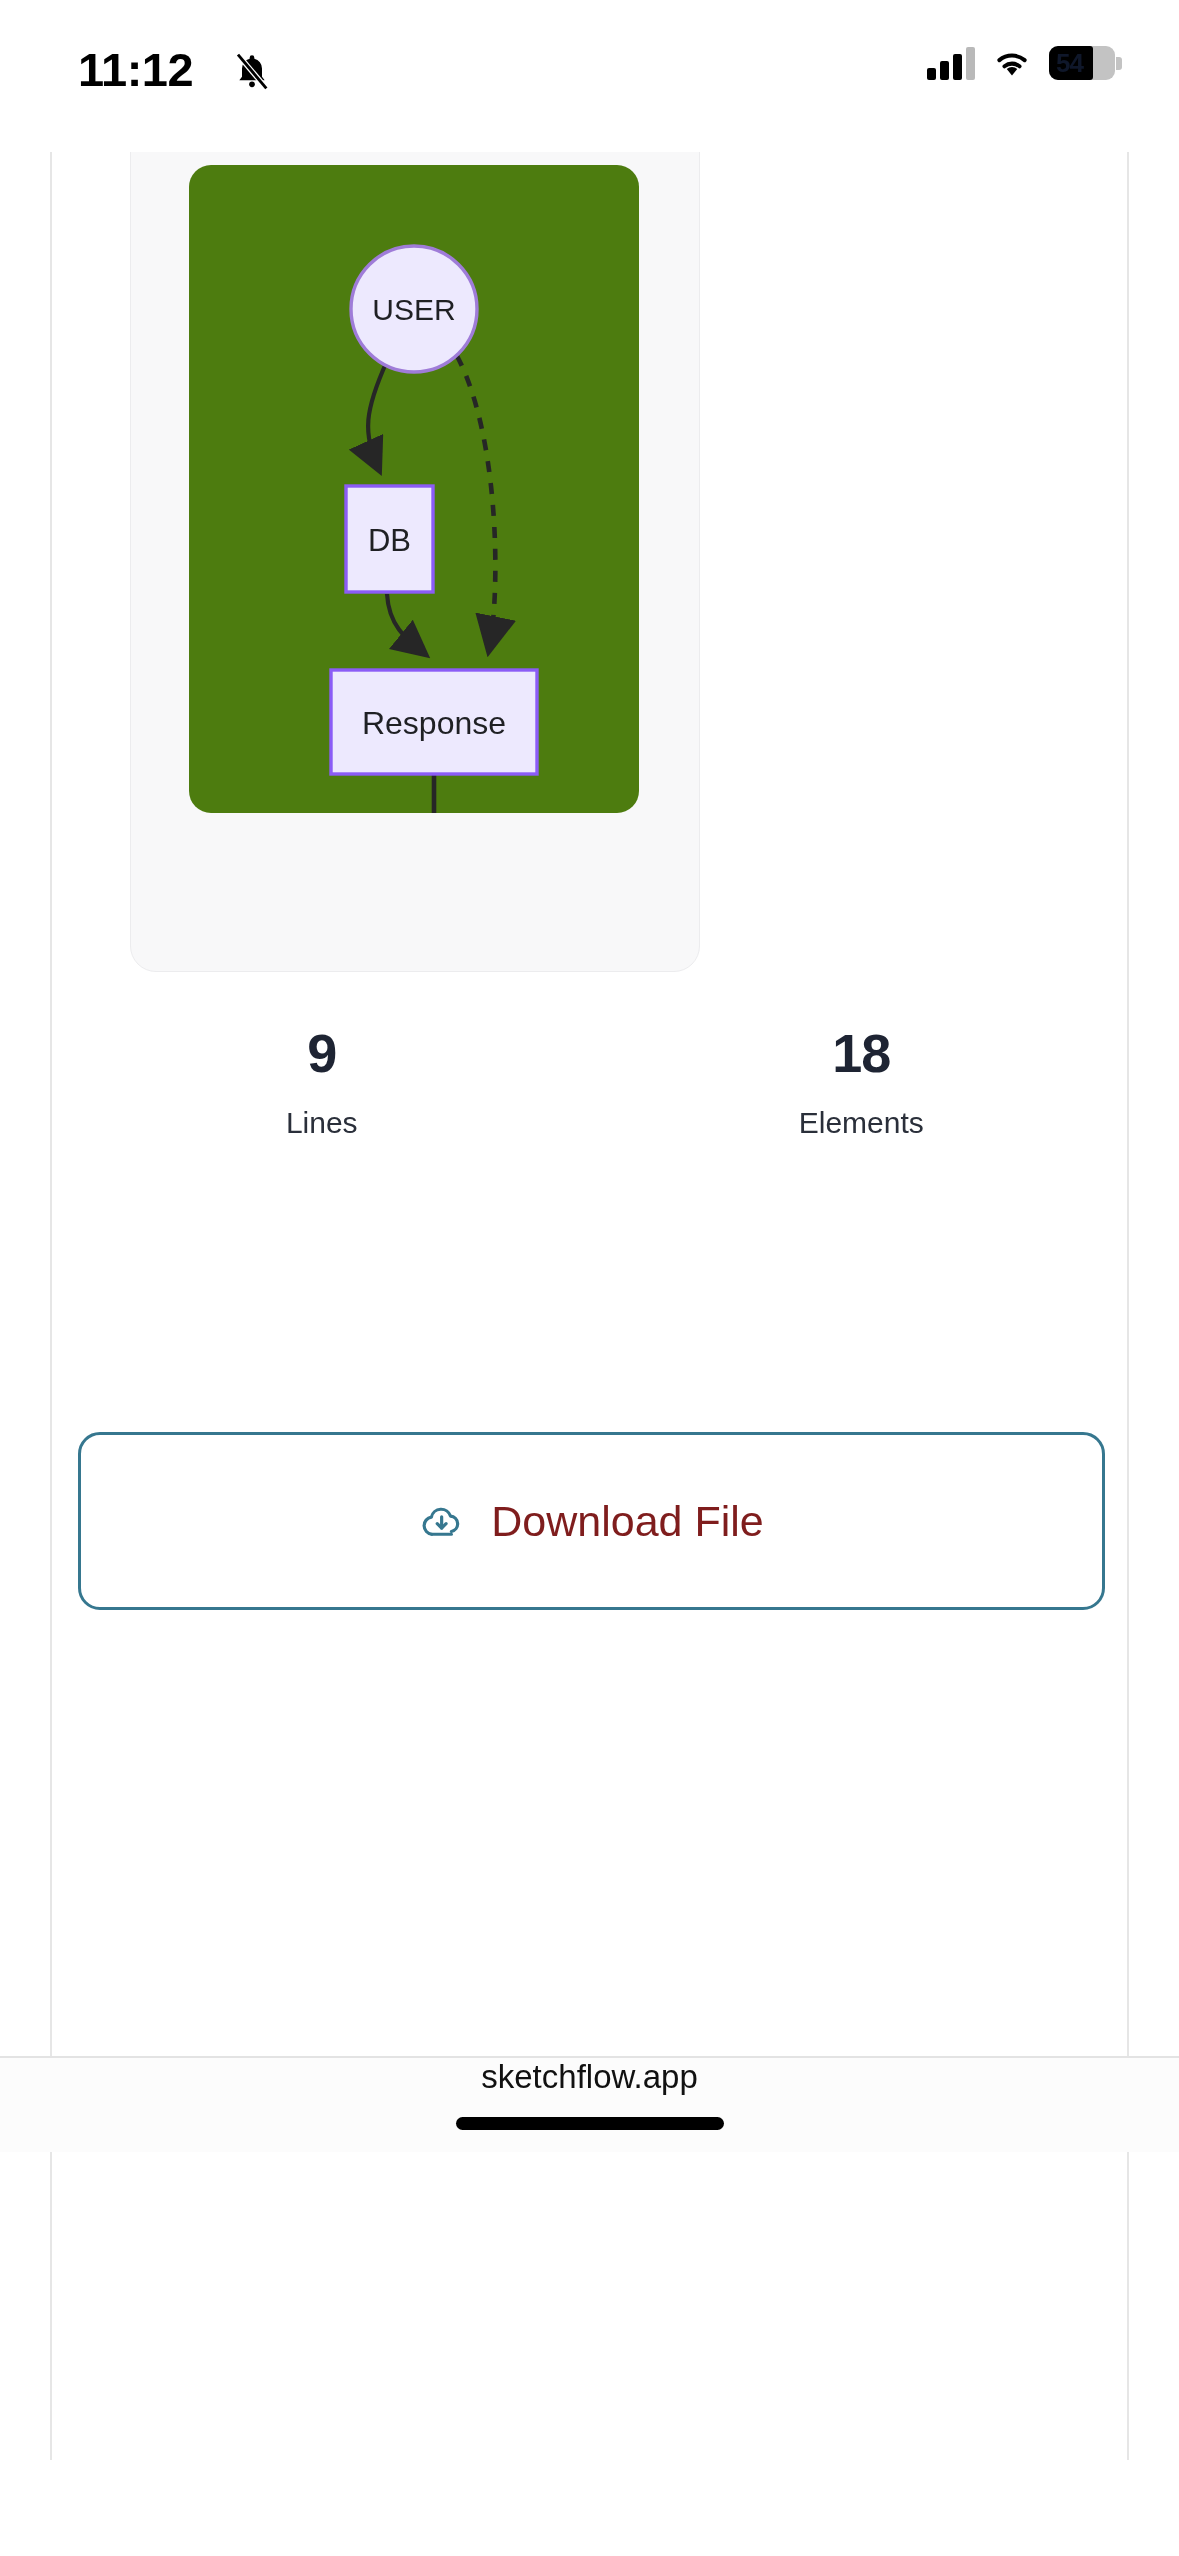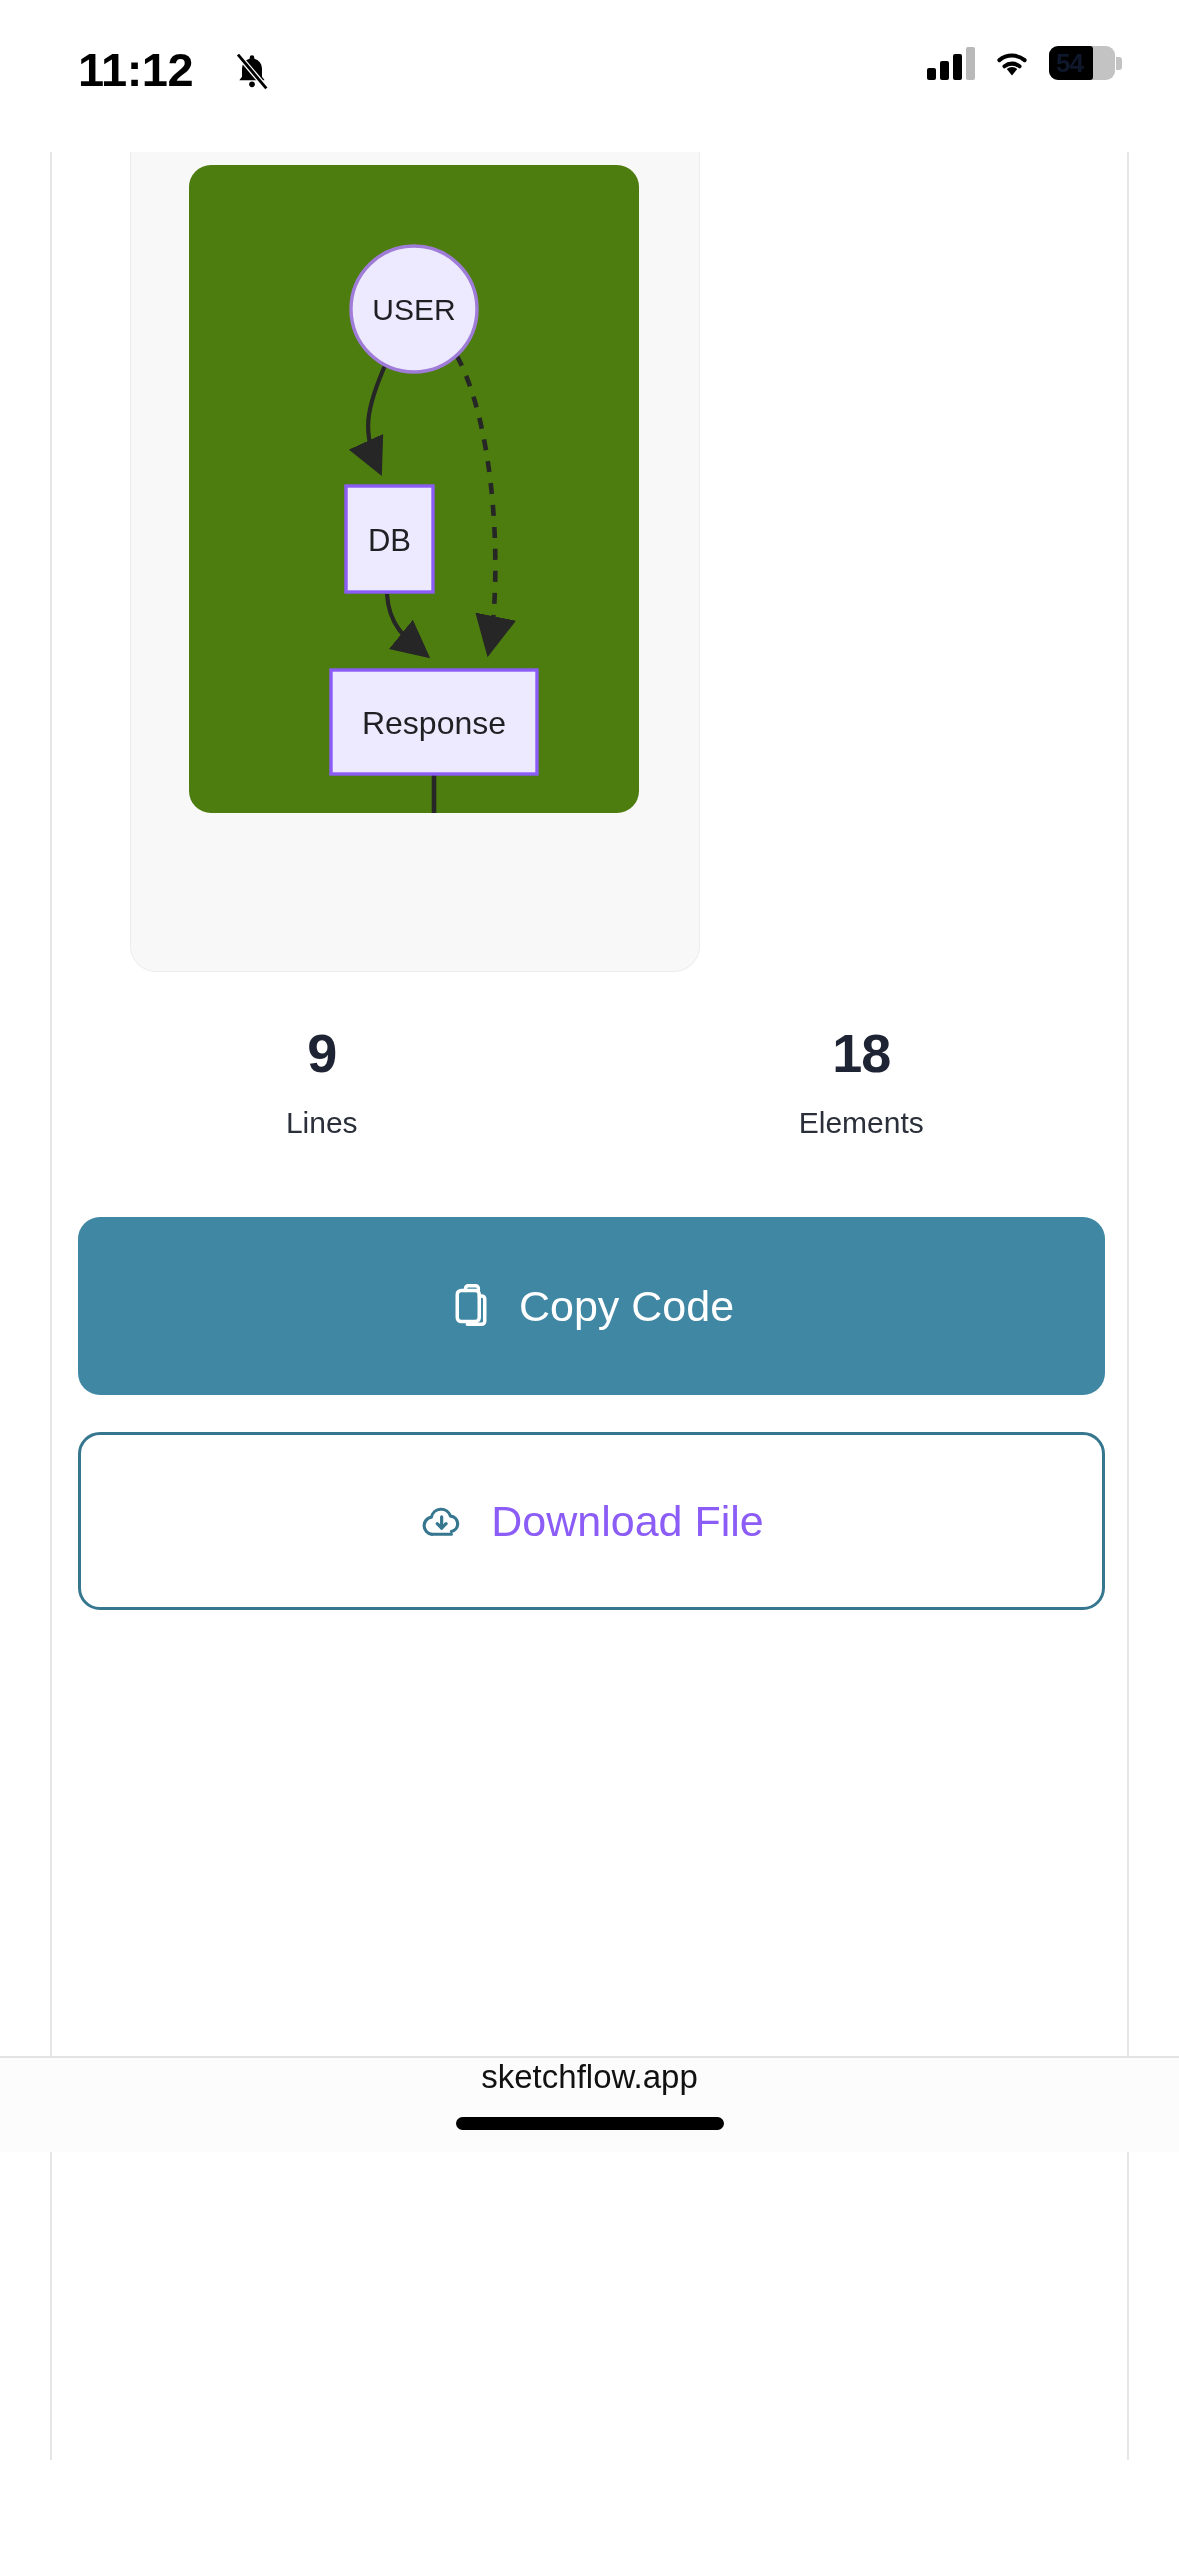--- a/index.html
+++ b/index.html
@@ -87,21 +87,21 @@
 
   
   .btn {
     position: absolute; left: 26px; width: 1027px; height: 178px;
     border-radius: 22px;
     display: flex; align-items: center; justify-content: center; gap: 26px;
     font-size: 43px; font-weight: 400;
   }
   .btn-copy { top: 1125px; background: #3f87a3; color: #ffffff; border: none; }
   .btn-download {
-    top: 1340px; background: #ffffff; color: #8b5cf6;
+    top: 1340px; background: #ffffff; color: #7f1d1d;
     border: 3px solid #36778f;
   }
   .btn .glyph { display: flex; align-items: center; justify-content: center; }
 
   
   .safaribar {
     position: absolute; left: 0; bottom: 0; width: 1179px; height: 96px;
     background: #fcfcfc; border-top: 2px solid #e3e3e3;
     display: flex; align-items: flex-start; justify-content: center; z-index: 25;
   }
@@ -195,30 +195,20 @@
       <div class="stat">
         <div class="stat-value">9</div>
         <div class="stat-label">Lines</div>
       </div>
       <div class="stat">
         <div class="stat-value">18</div>
         <div class="stat-label">Elements</div>
       </div>
     </div>
 
-    <div class="btn btn-copy">
-      <span class="glyph">
-        <svg width="44" height="50" viewBox="0 0 24 26" fill="none">
-          <rect x="4.5" y="4.5" width="12" height="17" rx="2.2" stroke="#ffffff" stroke-width="1.9"></rect>
-          <path d="M9 4.5V3.4A1.4 1.4 0 0 1 10.4 2h4.2A1.4 1.4 0 0 1 16 3.4v1.1" stroke="#ffffff" stroke-width="1.9" stroke-linecap="round"></path>
-          <path d="M16.5 7.5h1.3A1.7 1.7 0 0 1 19.5 9.2v12.1A1.7 1.7 0 0 1 17.8 23H10" stroke="#ffffff" stroke-width="1.9" stroke-linecap="round"></path>
-        </svg>
-      </span>
-      <span>Copy Code</span>
-    </div>
 
     <div class="btn btn-download">
       <span class="glyph">
         <svg width="46" height="44" viewBox="0 0 26 24" fill="none">
           <path d="M7.2 19.5A4.9 4.9 0 0 1 7 9.8a5.6 5.6 0 0 1 10.8-.6 4.4 4.4 0 0 1 .5 8.7" stroke="#36778f" stroke-width="1.8" stroke-linecap="round" stroke-linejoin="round"></path>
           <path d="M7.2 19.5h11.1" stroke="#36778f" stroke-width="1.8" stroke-linecap="round"></path>
           <path d="M12.8 9.6v6.3" stroke="#36778f" stroke-width="1.8" stroke-linecap="round"></path>
           <path d="M10.3 13.5l2.5 2.5 2.5-2.5" stroke="#36778f" stroke-width="1.8" stroke-linecap="round" stroke-linejoin="round"></path>
         </svg>
       </span>

